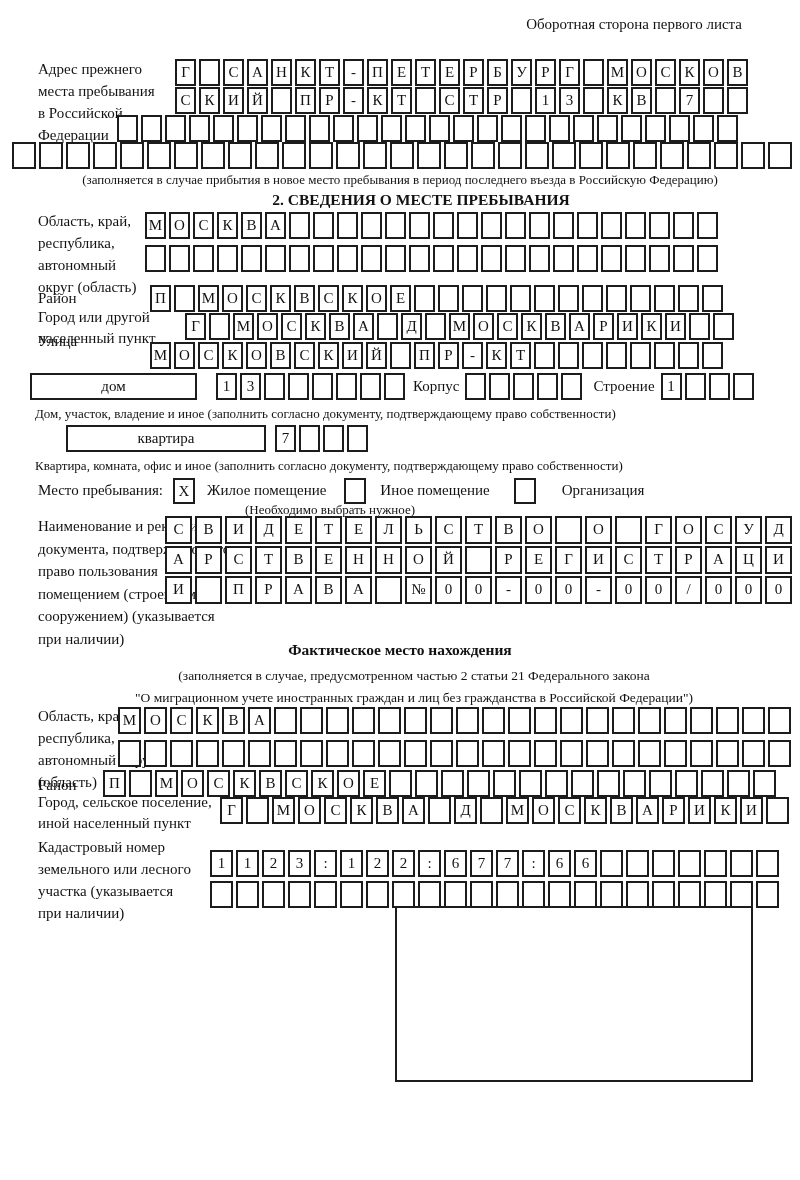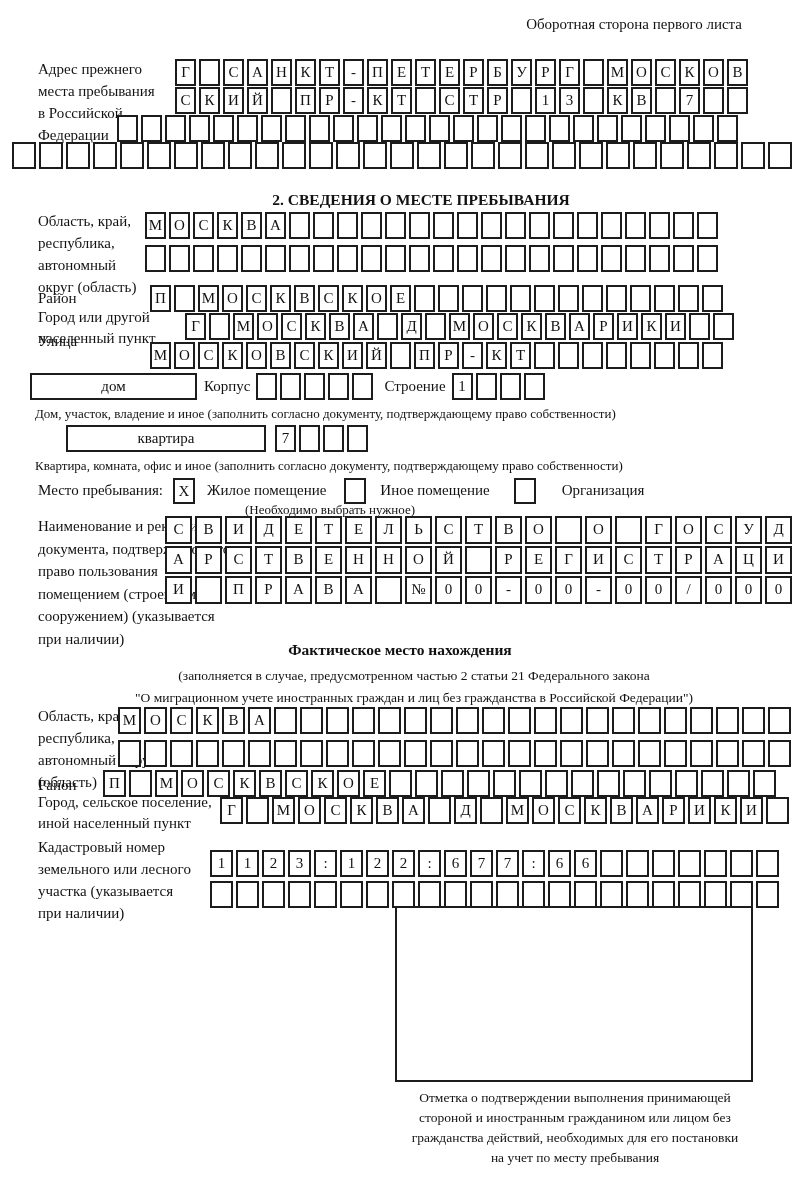--- a/index.html
+++ b/index.html
@@ -36,20 +36,21 @@
   <div class="abs" style="top:16px;right:58px;font-size:15px;">Оборотная сторона первого листа</div>
 
   <div class="abs lbl" style="left:38px;top:58px;">Адрес прежнего
 места пребывания
 в Российской
 Федерации</div>
   <div class="abs cellrow" style="left:175px;top:59px;"><span class="cell">Г</span><span class="cell"></span><span class="cell">С</span><span class="cell">А</span><span class="cell">Н</span><span class="cell">К</span><span class="cell">Т</span><span class="cell">-</span><span class="cell">П</span><span class="cell">Е</span><span class="cell">Т</span><span class="cell">Е</span><span class="cell">Р</span><span class="cell">Б</span><span class="cell">У</span><span class="cell">Р</span><span class="cell">Г</span><span class="cell"></span><span class="cell">М</span><span class="cell">О</span><span class="cell">С</span><span class="cell">К</span><span class="cell">О</span><span class="cell">В</span></div>
   <div class="abs cellrow" style="left:175px;top:87px;"><span class="cell">С</span><span class="cell">К</span><span class="cell">И</span><span class="cell">Й</span><span class="cell"></span><span class="cell">П</span><span class="cell">Р</span><span class="cell">-</span><span class="cell">К</span><span class="cell">Т</span><span class="cell"></span><span class="cell">С</span><span class="cell">Т</span><span class="cell">Р</span><span class="cell"></span><span class="cell">1</span><span class="cell">3</span><span class="cell"></span><span class="cell">К</span><span class="cell">В</span><span class="cell"></span><span class="cell">7</span><span class="cell"></span><span class="cell"></span></div>
   <div class="abs cellrow" style="left:117px;top:115px;"><span class="cell"></span><span class="cell"></span><span class="cell"></span><span class="cell"></span><span class="cell"></span><span class="cell"></span><span class="cell"></span><span class="cell"></span><span class="cell"></span><span class="cell"></span><span class="cell"></span><span class="cell"></span><span class="cell"></span><span class="cell"></span><span class="cell"></span><span class="cell"></span><span class="cell"></span><span class="cell"></span><span class="cell"></span><span class="cell"></span><span class="cell"></span><span class="cell"></span><span class="cell"></span><span class="cell"></span><span class="cell"></span><span class="cell"></span></div>
   <div class="abs cellrow p27" style="left:12px;top:142px;"><span class="cell"></span><span class="cell"></span><span class="cell"></span><span class="cell"></span><span class="cell"></span><span class="cell"></span><span class="cell"></span><span class="cell"></span><span class="cell"></span><span class="cell"></span><span class="cell"></span><span class="cell"></span><span class="cell"></span><span class="cell"></span><span class="cell"></span><span class="cell"></span><span class="cell"></span><span class="cell"></span><span class="cell"></span><span class="cell"></span><span class="cell"></span><span class="cell"></span><span class="cell"></span><span class="cell"></span><span class="cell"></span><span class="cell"></span><span class="cell"></span><span class="cell"></span><span class="cell"></span></div>
+  <div class="abs cap center" style="left:0;top:171px;width:800px;">(заполняется в случае прибытия в новое место пребывания в период последнего въезда в Российскую Федерацию)</div>
 
   <div class="abs bold center" style="left:0;top:191px;width:800px;font-size:15.5px;margin-left:21px;">2. СВЕДЕНИЯ О МЕСТЕ ПРЕБЫВАНИЯ</div>
 
   <div class="abs lbl" style="left:38px;top:210px;">Область, край,
 республика,
 автономный
 округ (область)</div>
   <div class="abs cellrow" style="left:145px;top:212px;"><span class="cell">М</span><span class="cell">О</span><span class="cell">С</span><span class="cell">К</span><span class="cell">В</span><span class="cell">А</span><span class="cell"></span><span class="cell"></span><span class="cell"></span><span class="cell"></span><span class="cell"></span><span class="cell"></span><span class="cell"></span><span class="cell"></span><span class="cell"></span><span class="cell"></span><span class="cell"></span><span class="cell"></span><span class="cell"></span><span class="cell"></span><span class="cell"></span><span class="cell"></span><span class="cell"></span><span class="cell"></span></div>
   <div class="abs cellrow" style="left:145px;top:245px;"><span class="cell"></span><span class="cell"></span><span class="cell"></span><span class="cell"></span><span class="cell"></span><span class="cell"></span><span class="cell"></span><span class="cell"></span><span class="cell"></span><span class="cell"></span><span class="cell"></span><span class="cell"></span><span class="cell"></span><span class="cell"></span><span class="cell"></span><span class="cell"></span><span class="cell"></span><span class="cell"></span><span class="cell"></span><span class="cell"></span><span class="cell"></span><span class="cell"></span><span class="cell"></span><span class="cell"></span></div>
 
@@ -57,21 +58,22 @@
   <div class="abs cellrow" style="left:150px;top:285px;"><span class="cell">П</span><span class="cell"></span><span class="cell">М</span><span class="cell">О</span><span class="cell">С</span><span class="cell">К</span><span class="cell">В</span><span class="cell">С</span><span class="cell">К</span><span class="cell">О</span><span class="cell">Е</span><span class="cell"></span><span class="cell"></span><span class="cell"></span><span class="cell"></span><span class="cell"></span><span class="cell"></span><span class="cell"></span><span class="cell"></span><span class="cell"></span><span class="cell"></span><span class="cell"></span><span class="cell"></span><span class="cell"></span></div>
 
   <div class="abs lbl21" style="left:38px;top:307px;">Город или другой
 населенный пункт</div>
   <div class="abs cellrow" style="left:185px;top:313px;"><span class="cell">Г</span><span class="cell"></span><span class="cell">М</span><span class="cell">О</span><span class="cell">С</span><span class="cell">К</span><span class="cell">В</span><span class="cell">А</span><span class="cell"></span><span class="cell">Д</span><span class="cell"></span><span class="cell">М</span><span class="cell">О</span><span class="cell">С</span><span class="cell">К</span><span class="cell">В</span><span class="cell">А</span><span class="cell">Р</span><span class="cell">И</span><span class="cell">К</span><span class="cell">И</span><span class="cell"></span><span class="cell"></span></div>
 
   <div class="abs lbl" style="left:38px;top:330px;font-family:Liberation Serif, serif;">Улица</div>
   <div class="abs cellrow" style="left:150px;top:342px;"><span class="cell">М</span><span class="cell">О</span><span class="cell">С</span><span class="cell">К</span><span class="cell">О</span><span class="cell">В</span><span class="cell">С</span><span class="cell">К</span><span class="cell">И</span><span class="cell">Й</span><span class="cell"></span><span class="cell">П</span><span class="cell">Р</span><span class="cell">-</span><span class="cell">К</span><span class="cell">Т</span><span class="cell"></span><span class="cell"></span><span class="cell"></span><span class="cell"></span><span class="cell"></span><span class="cell"></span><span class="cell"></span><span class="cell"></span></div>
 
   <div class="abs flexrow" style="left:30px;top:373px;">
-    <span class="namebox" style="width:167px;margin-right:7px;">дом</span>
+    <span class="namebox" style="width:167px;margin-right:19px;">дом</span>
+    <span class="cellrow" style="margin-right:5px;"><span class="cell">1</span><span class="cell">3</span><span class="cell"></span><span class="cell"></span><span class="cell"></span><span class="cell"></span><span class="cell"></span><span class="cell"></span></span>
     <span class="inlbl" style="margin-right:6px;">Корпус</span>
     <span class="cellrow" style="margin-right:8px;"><span class="cell"></span><span class="cell"></span><span class="cell"></span><span class="cell"></span><span class="cell"></span></span>
     <span class="inlbl" style="margin-right:6px;">Строение</span>
     <span class="cellrow"><span class="cell">1</span><span class="cell"></span><span class="cell"></span><span class="cell"></span></span>
   </div>
   <div class="abs cap" style="left:35px;top:405px;">Дом, участок, владение и иное (заполнить согласно документу, подтверждающему право собственности)</div>
 
   <div class="abs flexrow" style="left:30px;top:425px;">
     <span class="namebox" style="width:200px;margin-right:9px;margin-left:36px;">квартира</span>
     <span class="cellrow"><span class="cell">7</span><span class="cell"></span><span class="cell"></span><span class="cell"></span></span>
@@ -118,18 +120,14 @@
   <div class="abs cellrow p26" style="left:220px;top:797px;"><span class="cell">Г</span><span class="cell"></span><span class="cell">М</span><span class="cell">О</span><span class="cell">С</span><span class="cell">К</span><span class="cell">В</span><span class="cell">А</span><span class="cell"></span><span class="cell">Д</span><span class="cell"></span><span class="cell">М</span><span class="cell">О</span><span class="cell">С</span><span class="cell">К</span><span class="cell">В</span><span class="cell">А</span><span class="cell">Р</span><span class="cell">И</span><span class="cell">К</span><span class="cell">И</span><span class="cell"></span></div>
 
   <div class="abs lbl" style="left:38px;top:836px;">Кадастровый номер
 земельного или лесного
 участка (указывается
 при наличии)</div>
   <div class="abs cellrow p26" style="left:210px;top:850px;"><span class="cell">1</span><span class="cell">1</span><span class="cell">2</span><span class="cell">3</span><span class="cell">:</span><span class="cell">1</span><span class="cell">2</span><span class="cell">2</span><span class="cell">:</span><span class="cell">6</span><span class="cell">7</span><span class="cell">7</span><span class="cell">:</span><span class="cell">6</span><span class="cell">6</span><span class="cell"></span><span class="cell"></span><span class="cell"></span><span class="cell"></span><span class="cell"></span><span class="cell"></span><span class="cell"></span></div>
   <div class="abs cellrow p26" style="left:210px;top:881px;"><span class="cell"></span><span class="cell"></span><span class="cell"></span><span class="cell"></span><span class="cell"></span><span class="cell"></span><span class="cell"></span><span class="cell"></span><span class="cell"></span><span class="cell"></span><span class="cell"></span><span class="cell"></span><span class="cell"></span><span class="cell"></span><span class="cell"></span><span class="cell"></span><span class="cell"></span><span class="cell"></span><span class="cell"></span><span class="cell"></span><span class="cell"></span><span class="cell"></span></div>
 
   <div class="abs bigbox" style="left:395px;top:906px;width:358px;height:176px;"></div>
-  <div class="abs confirm" style="left:355px;top:1088px;width:440px;">Отметка о подтверждении выполнения принимающей
-стороной и иностранным гражданином или лицом без
-гражданства действий, необходимых для его постановки
-на учет по месту пребывания</div>
 
 </div>
 
 </body></html>

